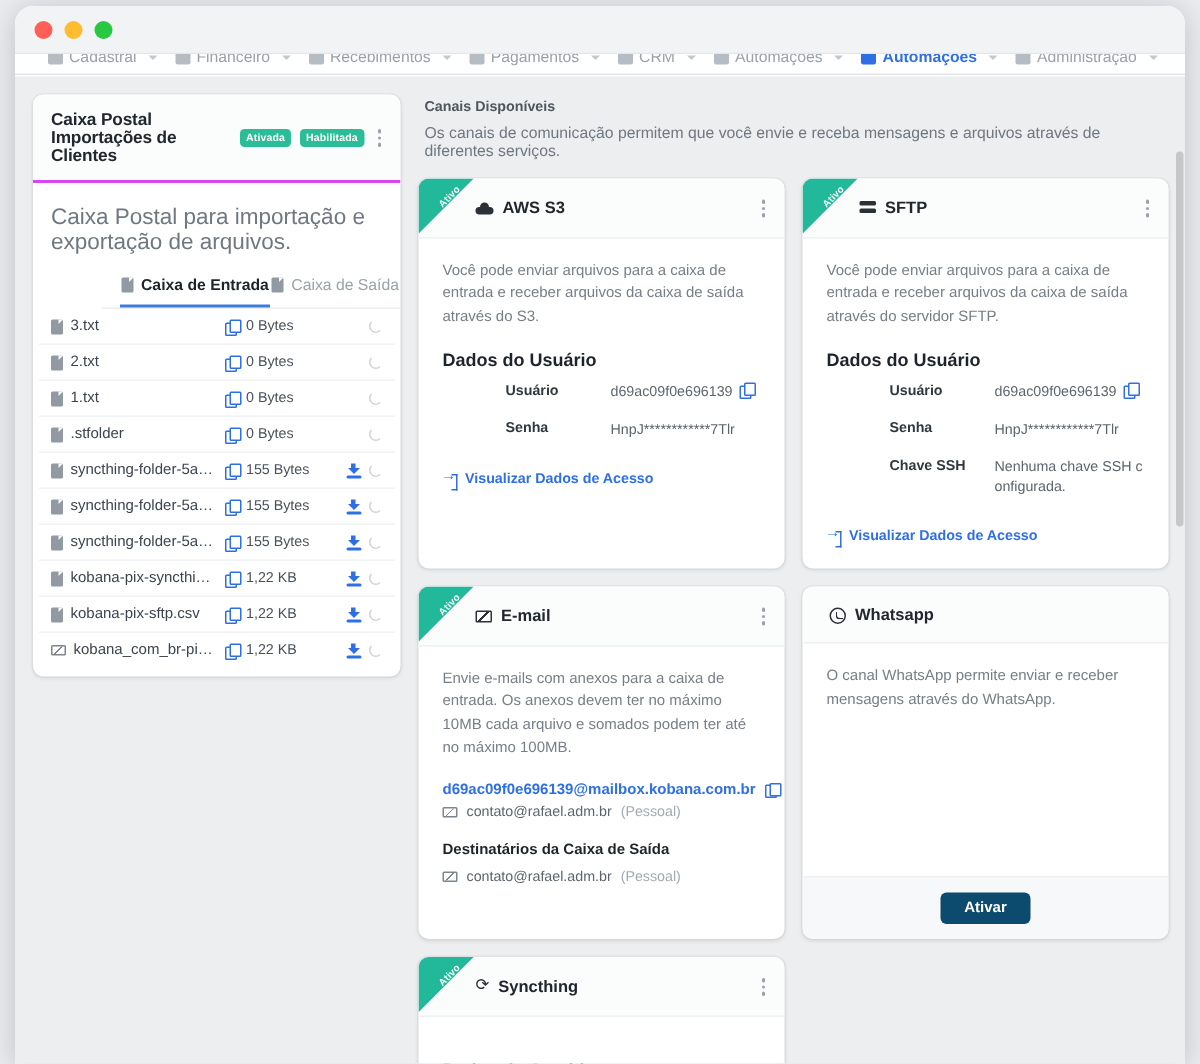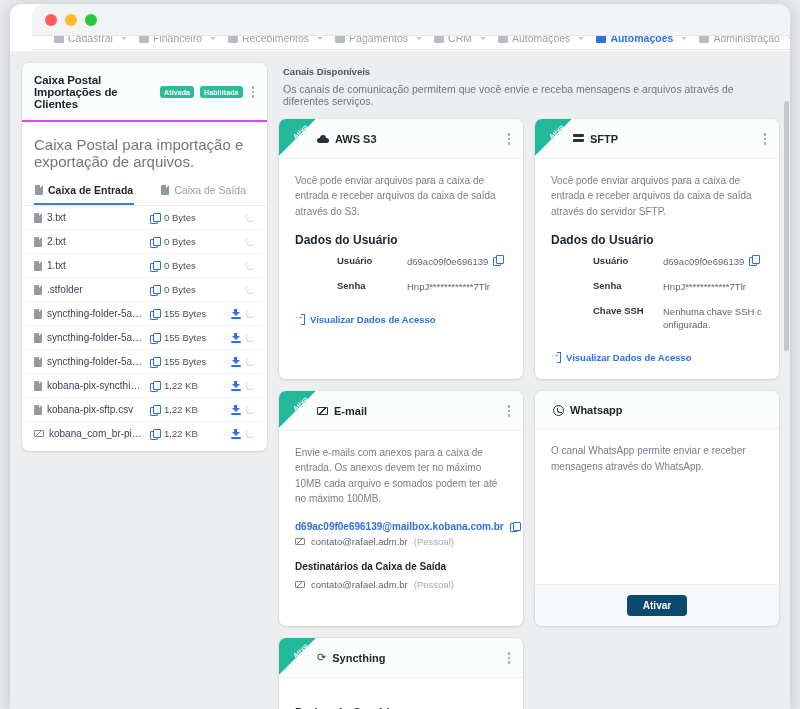--- a/index.html
+++ b/index.html
@@ -9,21 +9,20 @@
     background: #e9ebee;
     overflow: hidden;
   }
   .window {
     position: absolute; left: 10px; top: 4px;
     width: 780px; height: 705px;
     background: #ffffff;
     border-radius: 12px 12px 0 0;
     box-shadow: 0 2px 18px rgba(0,0,0,0.18);
     overflow: hidden;
-    padding-left: 22px;
   }
   
   .titlebar {
     height: 32px; background: #f2f3f4;
     border-radius: 12px 12px 0 0;
     display: flex; align-items: center; padding-left: 13px; gap: 8px;
     border-bottom: 1px solid #e4e6e8;
   }
   .dot { width: 12px; height: 12px; border-radius: 50%; }
   .dot.red { background: #ff5f57; }
@@ -83,21 +82,21 @@
   .mb-title { font-size: 11.5px; font-weight: 700; color: #20272e; letter-spacing: -0.1px; }
   .pill {
     font-size: 7px; font-weight: 700; color: #fff; background: #2bbd97;
     padding: 2.5px 4px; border-radius: 3px; letter-spacing: .1px; white-space: nowrap;
   }
   .kebab { margin-left: auto; display: flex; flex-direction: column; gap: 2px; padding: 2px 3px; cursor: pointer; }
   .kebab i { width: 2.5px; height: 2.5px; border-radius: 50%; background: #9aa1a9; display: block; }
 
   .mb-sub { font-size: 15px; color: #6f7880; padding: 14px 12px 10px 12px; }
 
-  .tabs { display: flex; gap: 26px; padding: 0 12px; border-bottom: 1px solid #eceef0; }
+  .tabs { display: flex; padding: 0 12px; border-bottom: 1px solid #eceef0; margin-left: 46px; }
   .tab {
     display: flex; align-items: center; gap: 5px;
     font-size: 10.5px; color: #9aa1a9; padding: 4px 1px 7px 1px;
     border-bottom: 2px solid transparent; cursor: pointer; white-space: nowrap;
   }
   .tab.active { color: #1d242b; font-weight: 700; border-bottom-color: #3b7ddd; }
 
   .flist { padding: 0 4px 6px 4px; }
   .frow {
     display: flex; align-items: center; gap: 5px;
@@ -155,21 +154,21 @@
   .ch-title { font-size: 11px; font-weight: 700; color: #20272e; }
   .ch-body { padding: 14px 16px 16px 16px; flex: 1; }
   .ch-desc { font-size: 10px; color: #767e87; line-height: 1.55; }
 
   .sect-title { font-size: 12px; font-weight: 700; color: #1d242b; margin: 14px 0 8px 0; }
   .kv { display: flex; align-items: flex-start; margin-bottom: 11px; font-size: 9.5px; margin-left: 42px; }
   .kv .k { width: 70px; flex: none; font-weight: 700; color: #30383f; }
   .kv .v { color: #5c656e; display: flex; align-items: flex-start; gap: 5px; flex-wrap: wrap; line-height: 1.45; }
   .kv .v .txt { word-break: break-all; }
 
-  .linkrow { display: flex; align-items: flex-start; gap: 5px; font-size: 9.5px; color: #2f6fe4; font-weight: 600; cursor: pointer; margin-top: 20px; }
+  .linkrow { display: flex; align-items: flex-end; gap: 5px; font-size: 9.5px; color: #2f6fe4; font-weight: 600; cursor: pointer; margin-top: 20px; }
   .ico-login { width: 10px; height: 9px; position: relative; flex: none; }
   .ico-login::before { content:"→"; position:absolute; left:-1px; top:-4px; font-size:10px; color:#2f6fe4; }
   .ico-login::after { content:""; position:absolute; right:0; top:0; width:3px; height:9px; border:1.3px solid #2f6fe4; border-left:none; }
 
   .maillink { font-size: 10px; color: #2f6fe4; font-weight: 700; display: flex; align-items: center; gap: 6px; margin: 14px 0 4px 0; cursor: pointer; }
   .grp-title { font-size: 10px; font-weight: 700; color: #1d242b; margin: 14px 0 7px 0; }
   .addr { display: flex; align-items: center; gap: 6px; font-size: 9.5px; color: #5c656e; }
   .addr .muted { color: #a2a9b0; }
 
   .ch-foot { background: #f7f8f9; border-top: 1px solid #eef0f2; padding: 10px; text-align: center; }

